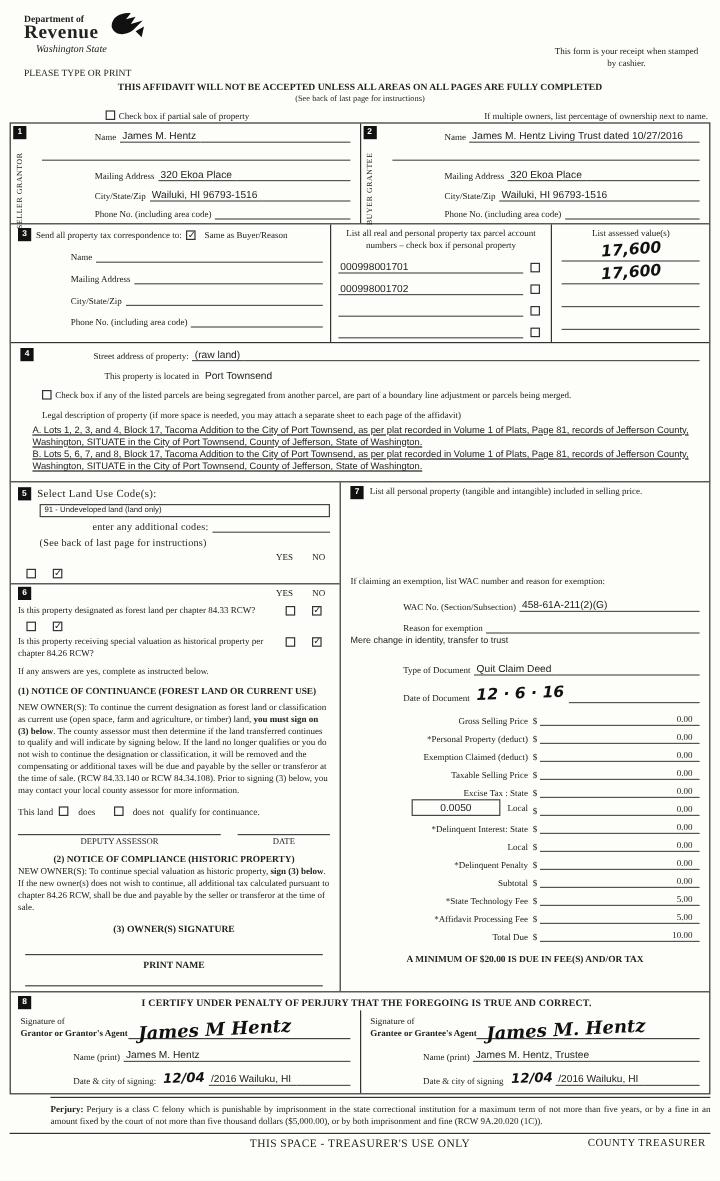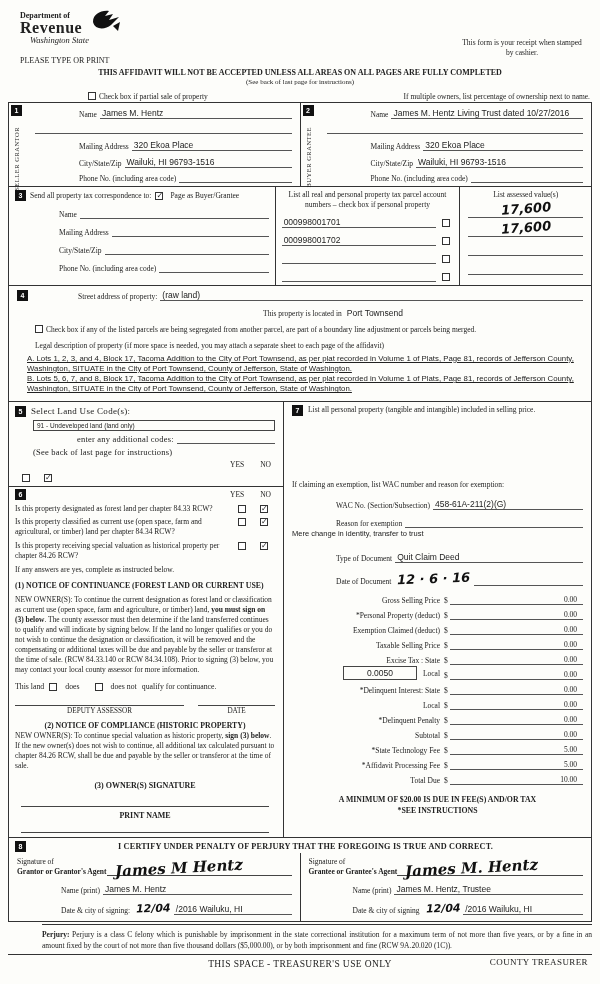--- a/index.html
+++ b/index.html
@@ -220,21 +220,21 @@
         </div>
       </div>
     </div>
 
     <div class="sec3">
       <div class="sec3-left">
         <div class="sec3-head">
           <span class="badge">3</span>
           <span>Send all property tax correspondence to:</span>
           <span class="cb checked"></span>
-          <span>Page as Buyer/Grantee</span>
+          <span>Same as Buyer/Reason</span>
         </div>
         <div class="frow" style="margin-top:9px;">
             <span class="lbl">Name</span>
             <span class="fill"></span>
           </div>
         <div class="frow" style="margin-top:9px;">
             <span class="lbl">Mailing Address</span>
             <span class="fill"></span>
           </div>
         <div class="frow" style="margin-top:9px;">
@@ -274,21 +274,21 @@
       </div>
     </div>
 
     <div class="sec4">
       <div class="frow" style="margin-top:0;">
         <span class="badge" style="margin-right:6px;">4</span>
         <span class="lbl">Street address of property:</span>
         <span class="val">(raw land)</span>
         <span class="fill"></span>
       </div>
-      <div class="frow" style="margin-left:26px; margin-top:7px;justify-content:center;">
+      <div class="frow" style="margin-left:26px; margin-top:7px;">
         <span class="lbl">This property is located in</span>
         <span class="val" style="border-bottom:none;">Port Townsend</span>
       </div>
       <div class="frow" style="margin-left:18px; margin-top:7px; align-items:center;">
         <span class="cb"></span>
         <span>Check box if any of the listed parcels are being segregated from another parcel, are part of a boundary line adjustment or parcels being merged.</span>
       </div>
       <div class="frow" style="margin-left:18px; margin-top:7px;">
         <span>Legal description of property (if more space is needed, you may attach a separate sheet to each page of the affidavit)</span>
       </div>
@@ -338,21 +338,20 @@
           <div class="q-row">
             <span class="q-text">Is this property designated as forest land per chapter 84.33 RCW?</span>
             <span class="q-gap">
                 <span class="cb"></span>
               </span>
             <span class="q-gap">
                 <span class="cb checked"></span>
               </span>
           </div>
           <div class="q-row">
-            <span class="q-text">Is this property classified as current use (open space, farm and agricultural, or timber) land per chapter 84.34 RCW?</span>
             <span class="q-gap">
                 <span class="cb"></span>
               </span>
             <span class="q-gap">
                 <span class="cb checked"></span>
               </span>
           </div>
           <div class="q-row">
             <span class="q-text">Is this property receiving special valuation as historical property per chapter 84.26 RCW?</span>
             <span class="q-gap">
@@ -474,21 +473,20 @@
               <span class="fee-line">5.00</span>
             </div>
           <div class="fee-row">
               <span class="fee-label">Total Due</span>
               <span class="fee-dollar">$</span>
               <span class="fee-line">10.00</span>
             </div>
         </div>
         <div class="min-note">
           <div>A MINIMUM OF $20.00 IS DUE IN FEE(S) AND/OR TAX</div>
-          <div>*SEE INSTRUCTIONS</div>
         </div>
       </div>
     </div>
 
     <div class="sec8">
       <div class="certify-row">
         <span class="badge">8</span>
         <span class="certify-text">I CERTIFY UNDER PENALTY OF PERJURY THAT THE FOREGOING IS TRUE AND CORRECT.</span>
       </div>
       <div class="sig-halves">

